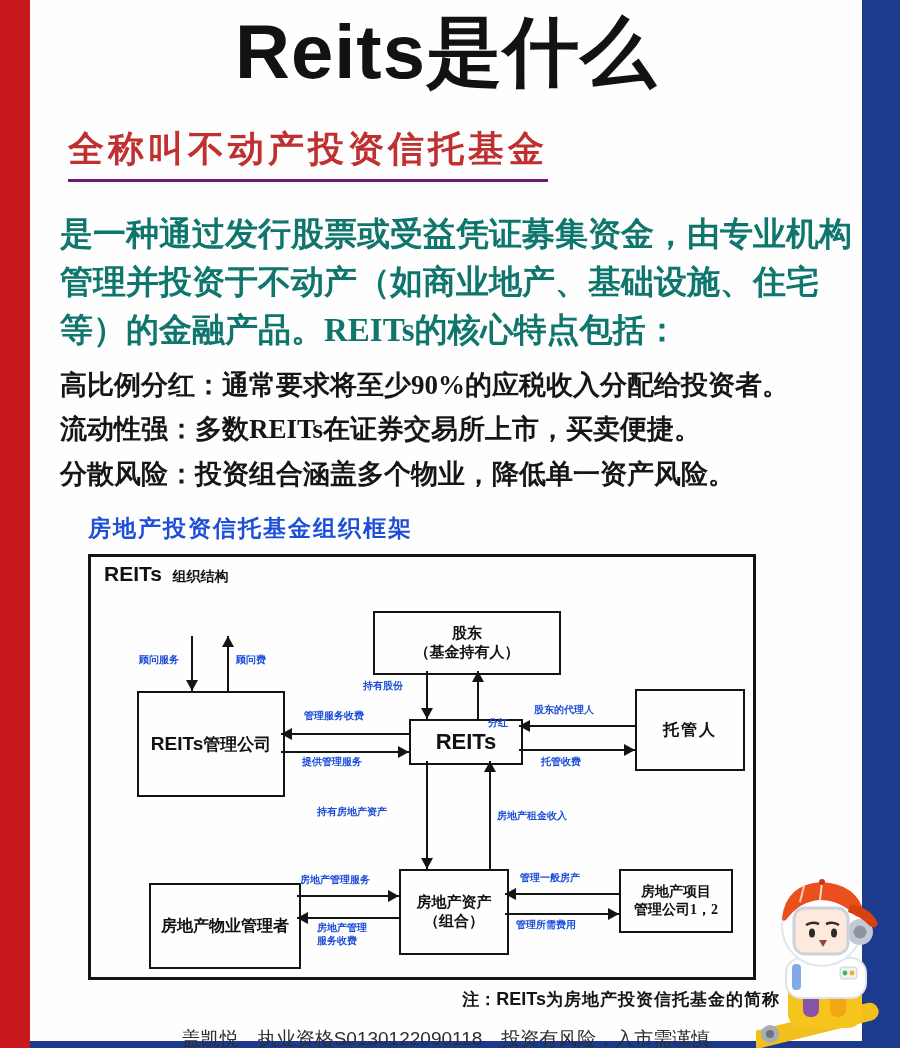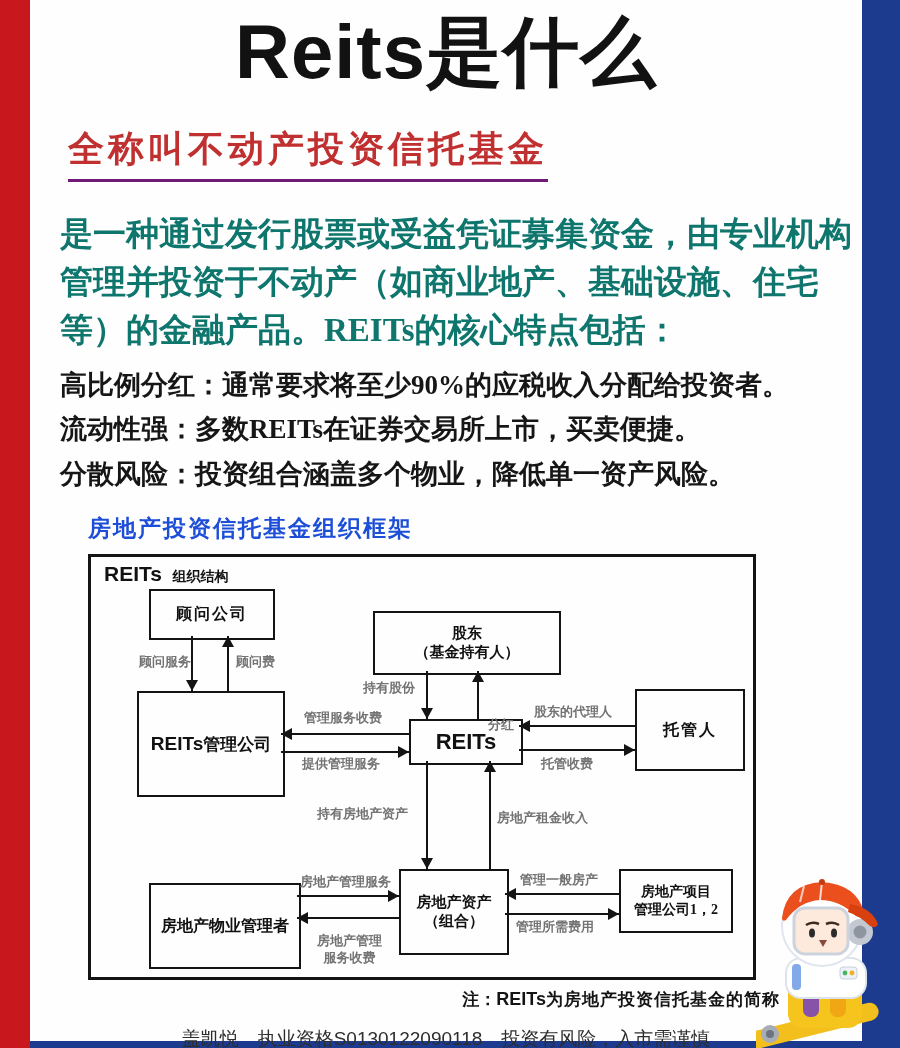--- a/index.html
+++ b/index.html
@@ -48,34 +48,34 @@
   .box-re-assets{left:308px;top:312px;width:106px;height:82px;font-size:15px;}
   .box-project-co{left:528px;top:312px;width:110px;height:60px;font-size:14px;}
 
   .ln{position:absolute;background:#141414;}
   .ah{position:absolute;width:0;height:0;}
   .ah-left{border-top:6px solid transparent;border-bottom:6px solid transparent;border-right:11px solid #141414;}
   .ah-right{border-top:6px solid transparent;border-bottom:6px solid transparent;border-left:11px solid #141414;}
   .ah-up{border-left:6px solid transparent;border-right:6px solid transparent;border-bottom:11px solid #141414;}
   .ah-down{border-left:6px solid transparent;border-right:6px solid transparent;border-top:11px solid #141414;}
 
-  .dlabel{position:absolute;font-size:13px;font-weight:700;color:#737373;white-space:nowrap;
+  .dlabel{position:absolute;font-size:10px;font-weight:700;color:#1d4ed8;white-space:nowrap;
           font-family:"Liberation Serif","DejaVu Serif",serif;}
   .lbl-advisor-service{left:48px;top:96px;}
   .lbl-advisor-fee{left:145px;top:96px;}
   .lbl-hold-shares{left:272px;top:122px;}
   .lbl-dividend{left:397px;top:124px;margin-top:35px;}
   .lbl-mgmt-service-fee{left:213px;top:152px;}
   .lbl-provide-mgmt-service{left:211px;top:198px;}
   .lbl-shareholder-agent{left:443px;top:146px;}
   .lbl-custody-fee{left:450px;top:198px;}
   .lbl-hold-re-assets{left:226px;top:248px;}
   .lbl-re-rental-income{left:406px;top:252px;}
   .lbl-re-mgmt-service{left:209px;top:316px;}
-  .lbl-re-mgmt-fee{left:226px;top:364px;text-align:center;line-height:1.3;margin-top:12px;}
+  .lbl-re-mgmt-fee{left:226px;top:364px;line-height:1.3;}
   .lbl-manage-general-re{left:429px;top:314px;}
   .lbl-mgmt-required-fee{left:425px;top:361px;}
 
   .note-line{margin:8px 0 0 58px;width:692px;text-align:right;color:#141414;
              font-family:"Liberation Serif","DejaVu Serif",serif;}
   .note-line .np{font-size:17px;font-weight:700;}
   .note-line .nr{font-size:18px;font-weight:800;font-family:"Liberation Sans",sans-serif;}
   .note-line .nt{font-size:17px;font-weight:700;letter-spacing:1px;}
 
   .footer-line1{margin:15px 0 0 0;text-align:center;font-size:19px;color:#2e2e2e;font-weight:500;}
@@ -106,23 +106,20 @@
     </div>
 
     <div class="diagram-heading">房地产投资信托基金组织框架</div>
 
     <div class="diagram">
       <div class="d-title">
         <span class="en">REITs</span>
         <span class="cn">组织结构</span>
       </div>
 
-      <div class="dbox box-advisor">
-        <span>顾问公司</span>
-      </div>
       <div class="dbox box-shareholder">
         <span>股东</span>
         <span>（基金持有人）</span>
       </div>
       <div class="dbox box-reits-mgmt">
         <div>
           <span class="en">REITs</span><span class="cn">管理公司</span>
         </div>
       </div>
       <div class="dbox box-reits">

